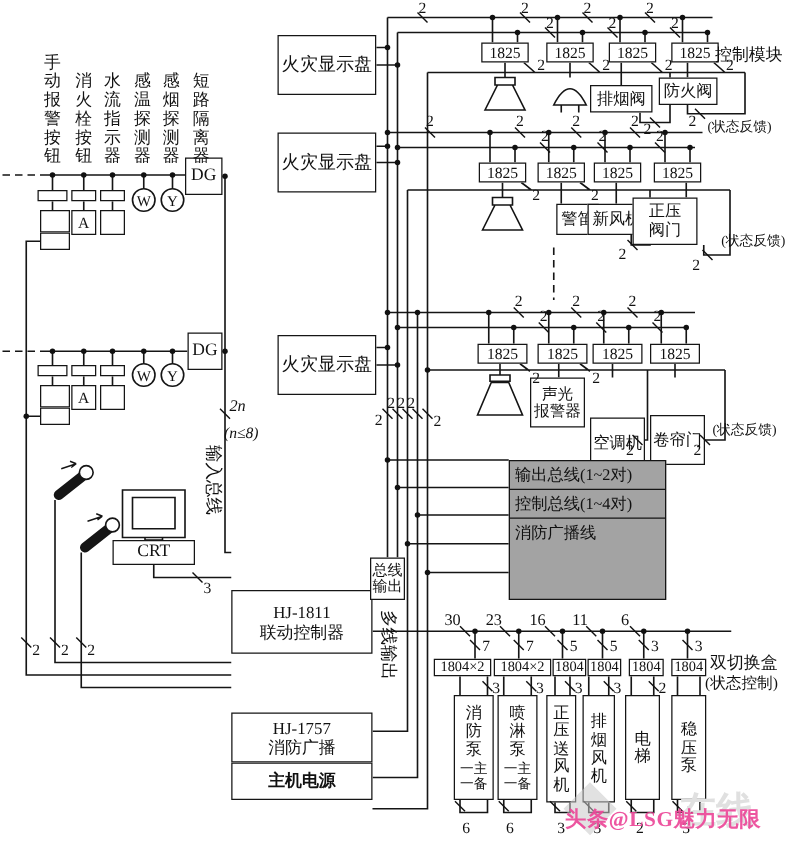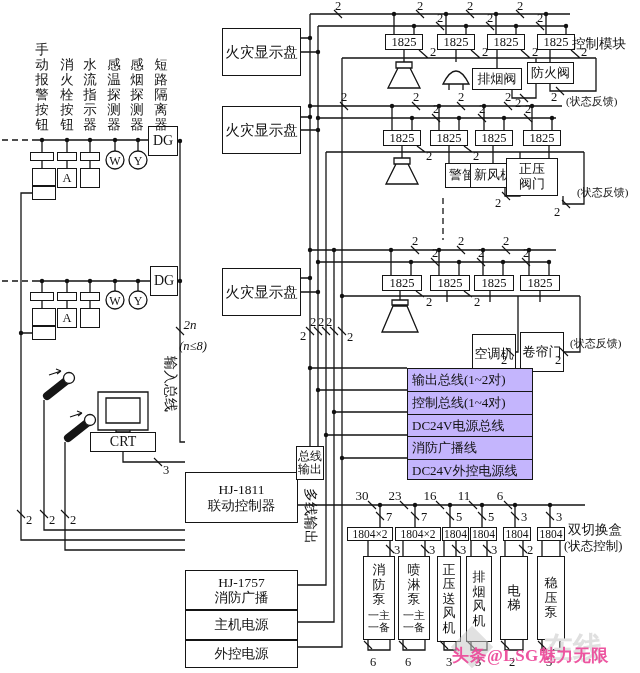--- a/index.html
+++ b/index.html
@@ -13,21 +13,21 @@
   .bx{position:absolute;border:1.4px solid #151515;background:#fff;display:flex;
     flex-direction:column;align-items:center;justify-content:center;text-align:center;
     white-space:pre-line;line-height:1.12;box-sizing:border-box;}
   .vbx span.main{line-height:14.5px;font-size:inherit;}
   .vbx .sub{font-size:11px;line-height:12px;margin-top:2px;}
   .vl{position:absolute;width:20px;text-align:center;white-space:pre-line;
     font-size:13.5px;line-height:15px;z-index:2;}
   #legend .lrow{height:22.4px;line-height:22.4px;text-align:left;padding-left:4px;
     font-size:13px;box-sizing:border-box;overflow:hidden;white-space:nowrap;}
   #legend .lrow + .lrow{border-top:1.3px solid #151515;}
-  #legend{position:absolute;border:1.4px solid #151515;background:#c4b5fd;box-sizing:border-box;z-index:2;}
+  #legend{position:absolute;border:1.4px solid #151515;background:#a3a3a3;box-sizing:border-box;z-index:2;}
   svg text{font-family:"Liberation Serif","DejaVu Serif",serif;fill:#111;}
   #wm .echo{position:absolute;font-size:30px;color:#e0e0e0;font-weight:bold;}
   #wm .main{position:absolute;font-size:17px;color:#ec4899;font-weight:bold;letter-spacing:.5px;opacity:.92;}
   #wm .diamond{position:absolute;width:30px;height:30px;background:#c9c9c9;opacity:.55;transform:rotate(45deg);}
 </style>
 </head>
 <body>
 
 <div id="stage">
 
@@ -103,20 +103,22 @@
       <div class="bx" style="left: 382px; top: 275px; width: 40px; height: 16px; font-size: 12.5px;">1825</div>
       <div class="bx" style="left: 430px; top: 275px; width: 40px; height: 16px; font-size: 12.5px;">1825</div>
       <div class="bx" style="left: 474px; top: 275px; width: 40px; height: 16px; font-size: 12.5px;">1825</div>
       <div class="bx" style="left: 520px; top: 275px; width: 40px; height: 16px; font-size: 12.5px;">1825</div>
       <div class="bx" style="left: 472px; top: 68px; width: 50px; height: 22px; font-size: 13px;">排烟阀</div>
       <div class="bx" style="left: 527px; top: 62px; width: 47px; height: 22px; font-size: 13px; text-align: right;">防火阀</div>
       <div class="bx" style="left: 432px; top: 163px; width: 34px; height: 25px; font-size: 13px; margin-left: 13px;">警笛</div>
       <div class="bx" style="left: 470px; top: 163px; width: 47px; height: 25px; font-size: 13px;">新风机</div>
       <div class="bx" style="left: 506px; top: 158px; width: 52px; height: 38px; font-size: 13px;">正压
 阀门</div>
+      <div class="bx" style="left: 424px; top: 302px; width: 44px; height: 40px; font-size: 12.5px;">声光
+报警器</div>
       <div class="bx" style="left: 472px; top: 302px; width: 44px; height: 40px; font-size: 13px; margin-top: 32px;">空调机</div>
       <div class="bx" style="left: 520px; top: 302px; width: 44px; height: 40px; font-size: 13px; margin-top: 30px;">卷帘门</div>
       <div class="bx" style="left: 148px; top: 126px; width: 30px; height: 30px; font-size: 14px;">DG</div>
       <div class="bx" style="left: 150px; top: 266px; width: 28px; height: 30px; font-size: 14px;">DG</div>
       <div class="bx" style="left: 90px; top: 432px; width: 66px; height: 20px; font-size: 14px;">CRT</div>
       <div class="bx" style="left: 30px; top: 152px; width: 24px; height: 9px; font-size: 13px;"></div>
       <div class="bx" style="left: 57px; top: 152px; width: 20px; height: 9px; font-size: 13px;"></div>
       <div class="bx" style="left: 80px; top: 152px; width: 20px; height: 9px; font-size: 13px;"></div>
       <div class="bx" style="left: 30px; top: 292px; width: 24px; height: 9px; font-size: 13px;"></div>
       <div class="bx" style="left: 57px; top: 292px; width: 20px; height: 9px; font-size: 13px;"></div>
@@ -126,22 +128,21 @@
       <div class="bx" style="left: 57px; top: 168px; width: 20px; height: 20px; font-size: 12.5px;">A</div>
       <div class="bx" style="left: 80px; top: 168px; width: 20px; height: 20px; font-size: 13px;"></div>
       <div class="bx" style="left: 32px; top: 308px; width: 24px; height: 18px; font-size: 13px;"></div>
       <div class="bx" style="left: 32px; top: 326px; width: 24px; height: 14px; font-size: 13px;"></div>
       <div class="bx" style="left: 57px; top: 308px; width: 20px; height: 20px; font-size: 12.5px;">A</div>
       <div class="bx" style="left: 80px; top: 308px; width: 20px; height: 20px; font-size: 13px;"></div>
       <div class="bx" style="left: 185px; top: 472px; width: 113px; height: 51px; font-size: 13.5px;">HJ-1811
 联动控制器</div>
       <div class="bx" style="left: 185px; top: 570px; width: 113px; height: 40px; font-size: 13.5px;">HJ-1757
 消防广播</div>
-      <div class="bx" style="left: 185px; top: 610px; width: 113px; height: 30px; font-size: 13.5px;">主机电源</div>
-      <div class="bx" style="left: 185px; top: 640px; width: 113px; height: 28px; font-size: 13.5px;">外控电源</div>
+      <div class="bx" style="left: 185px; top: 610px; width: 113px; height: 30px; font-size: 13.5px; font-weight: bold;">主机电源</div>
       <div class="bx" style="left: 296px; top: 446px; width: 28px; height: 34px; font-size: 12px;">总线
 输出</div>
       <div class="bx" style="left: 347px; top: 527px; width: 46px; height: 14px; font-size: 11.5px;">1804×2</div>
       <div class="bx" style="left: 395px; top: 527px; width: 46px; height: 14px; font-size: 11.5px;">1804×2</div>
       <div class="bx" style="left: 442px; top: 527px; width: 27px; height: 14px; font-size: 11.5px;">1804</div>
       <div class="bx" style="left: 470px; top: 527px; width: 27px; height: 14px; font-size: 11.5px;">1804</div>
       <div class="bx" style="left: 503px; top: 527px; width: 28px; height: 14px; font-size: 11.5px;">1804</div>
       <div class="bx" style="left: 537px; top: 527px; width: 28px; height: 14px; font-size: 11.5px;">1804</div>
       <div class="bx vbx" style="left: 363px; top: 556px; width: 32px; height: 84px; font-size: 13px;"><span class="main">消
 防
@@ -162,23 +163,21 @@
 机</span></div>
       <div class="bx vbx" style="left: 500px; top: 556px; width: 28px; height: 84px; font-size: 13px;"><span class="main">电
 梯</span></div>
       <div class="bx vbx" style="left: 537px; top: 556px; width: 28px; height: 84px; font-size: 13px;"><span class="main">稳
 压
 泵</span></div>
     </div>
   <div id="legend" style="left: 407px; top: 368px; width: 126px; height: 112px;">
       <div class="lrow">输出总线(1~2对)</div>
       <div class="lrow">控制总线(1~4对)</div>
-      <div class="lrow">DC24V电源总线</div>
       <div class="lrow">消防广播线</div>
-      <div class="lrow">DC24V外控电源线</div>
     </div>
 
   <svg id="ov" viewBox="0 0 640 673">
       <circle cx="42" cy="140" r="2.2" fill="#111"></circle>
       <circle cx="67" cy="140" r="2.2" fill="#111"></circle>
       <circle cx="90" cy="140" r="2.2" fill="#111"></circle>
       <circle cx="115" cy="140" r="2.2" fill="#111"></circle>
       <circle cx="138" cy="140" r="2.2" fill="#111"></circle>
       <circle cx="180" cy="141" r="2.2" fill="#111"></circle>
       <circle cx="42" cy="281" r="2.2" fill="#111"></circle>

